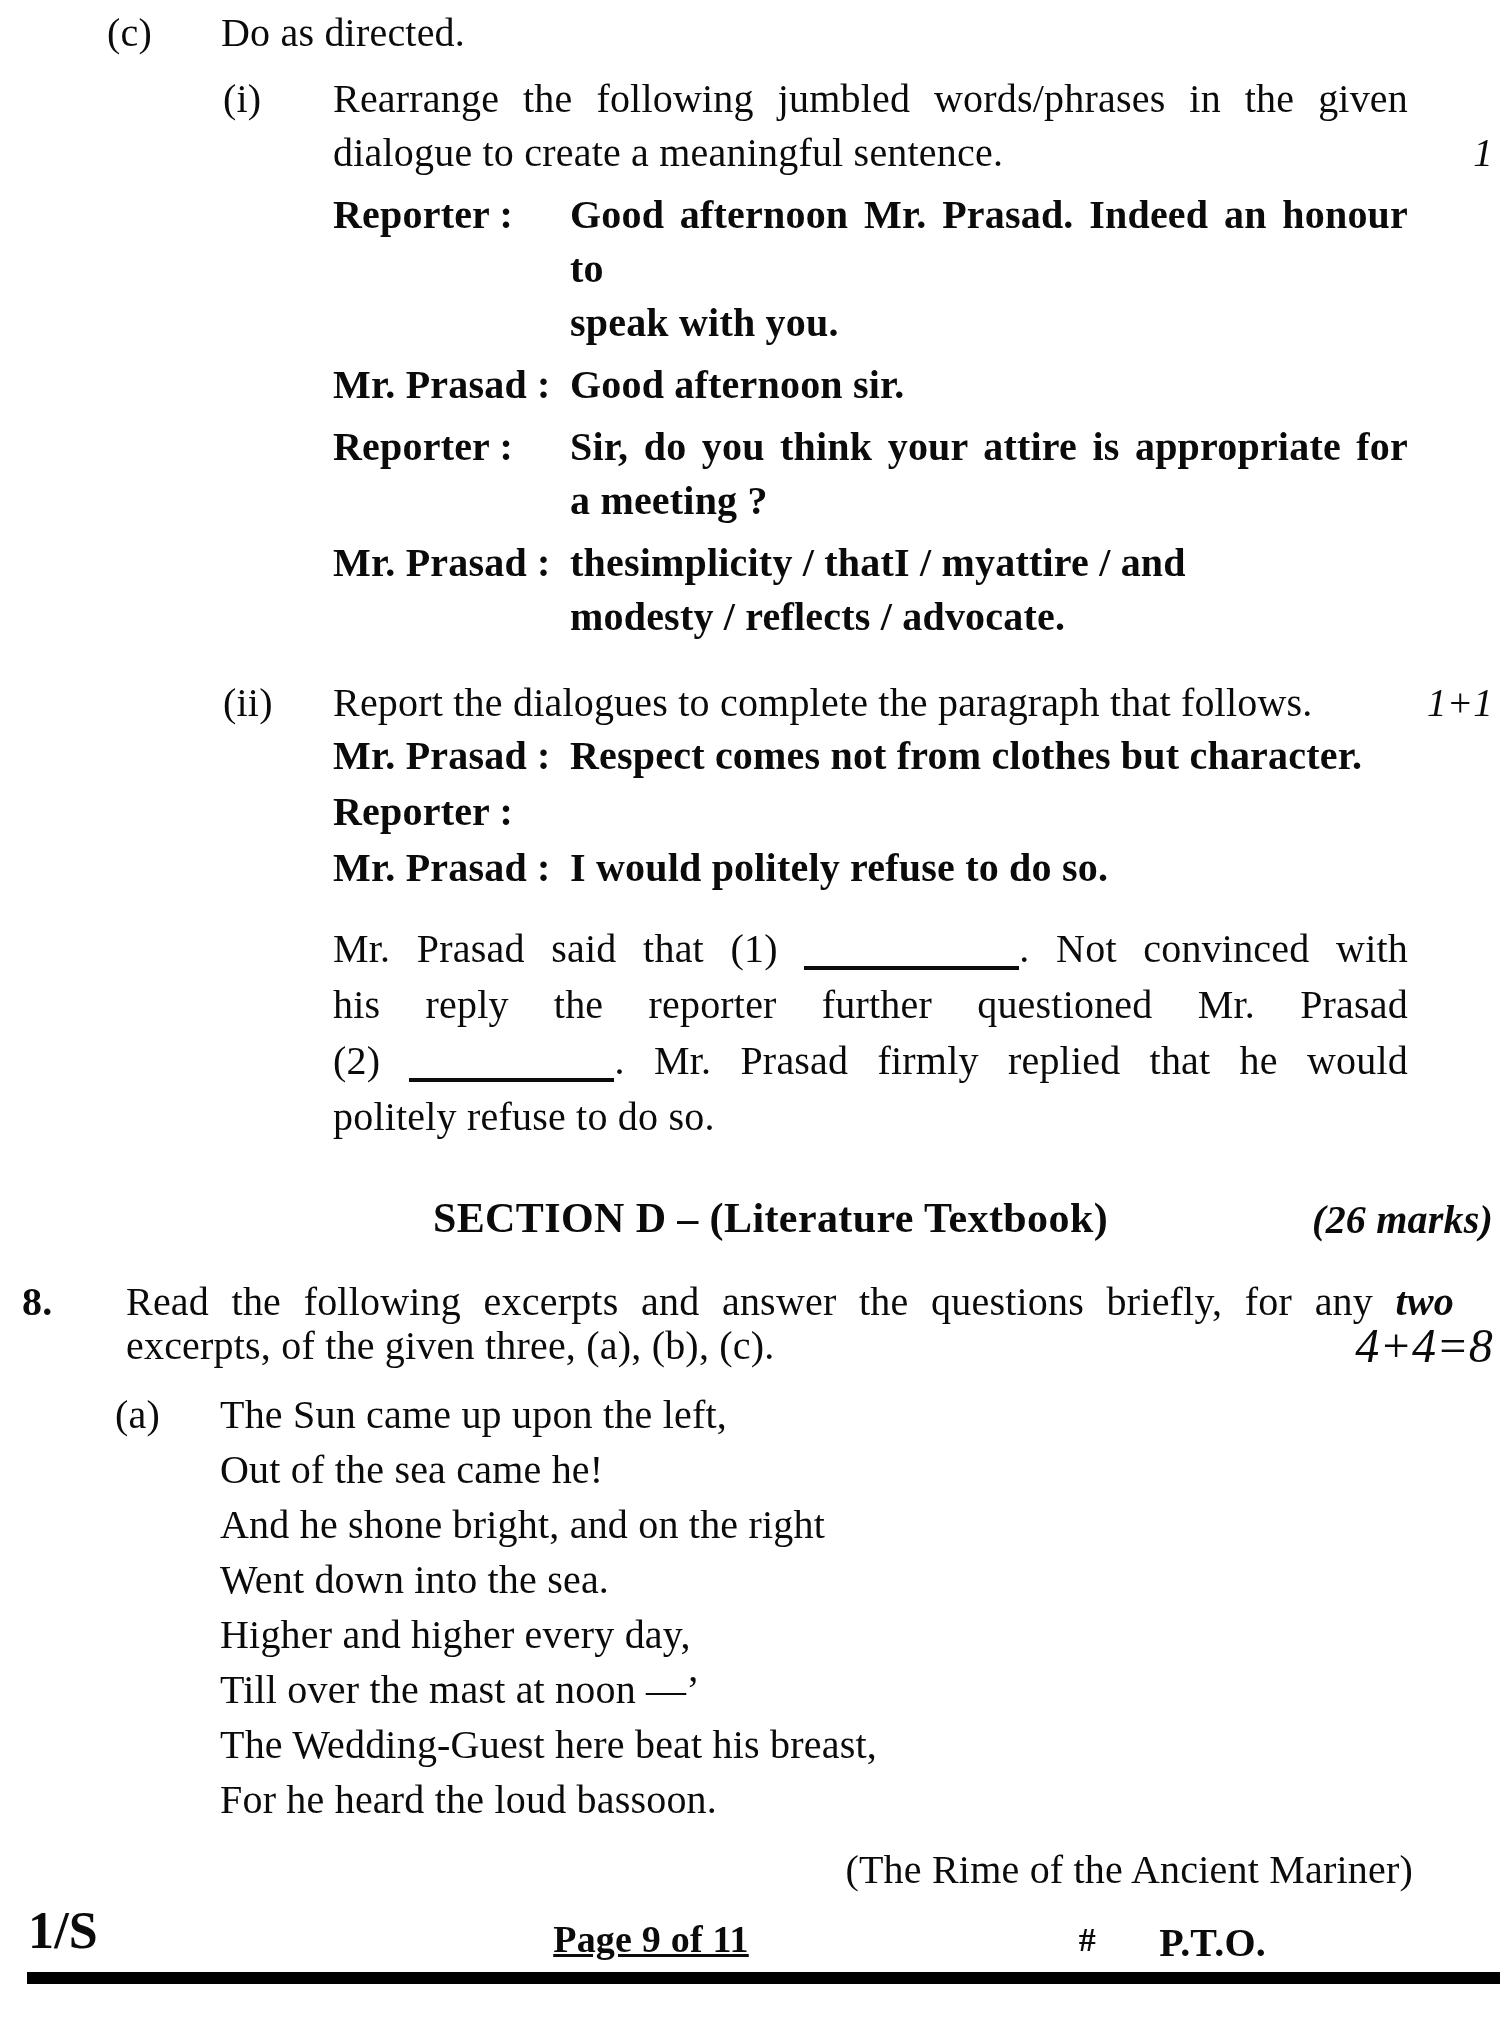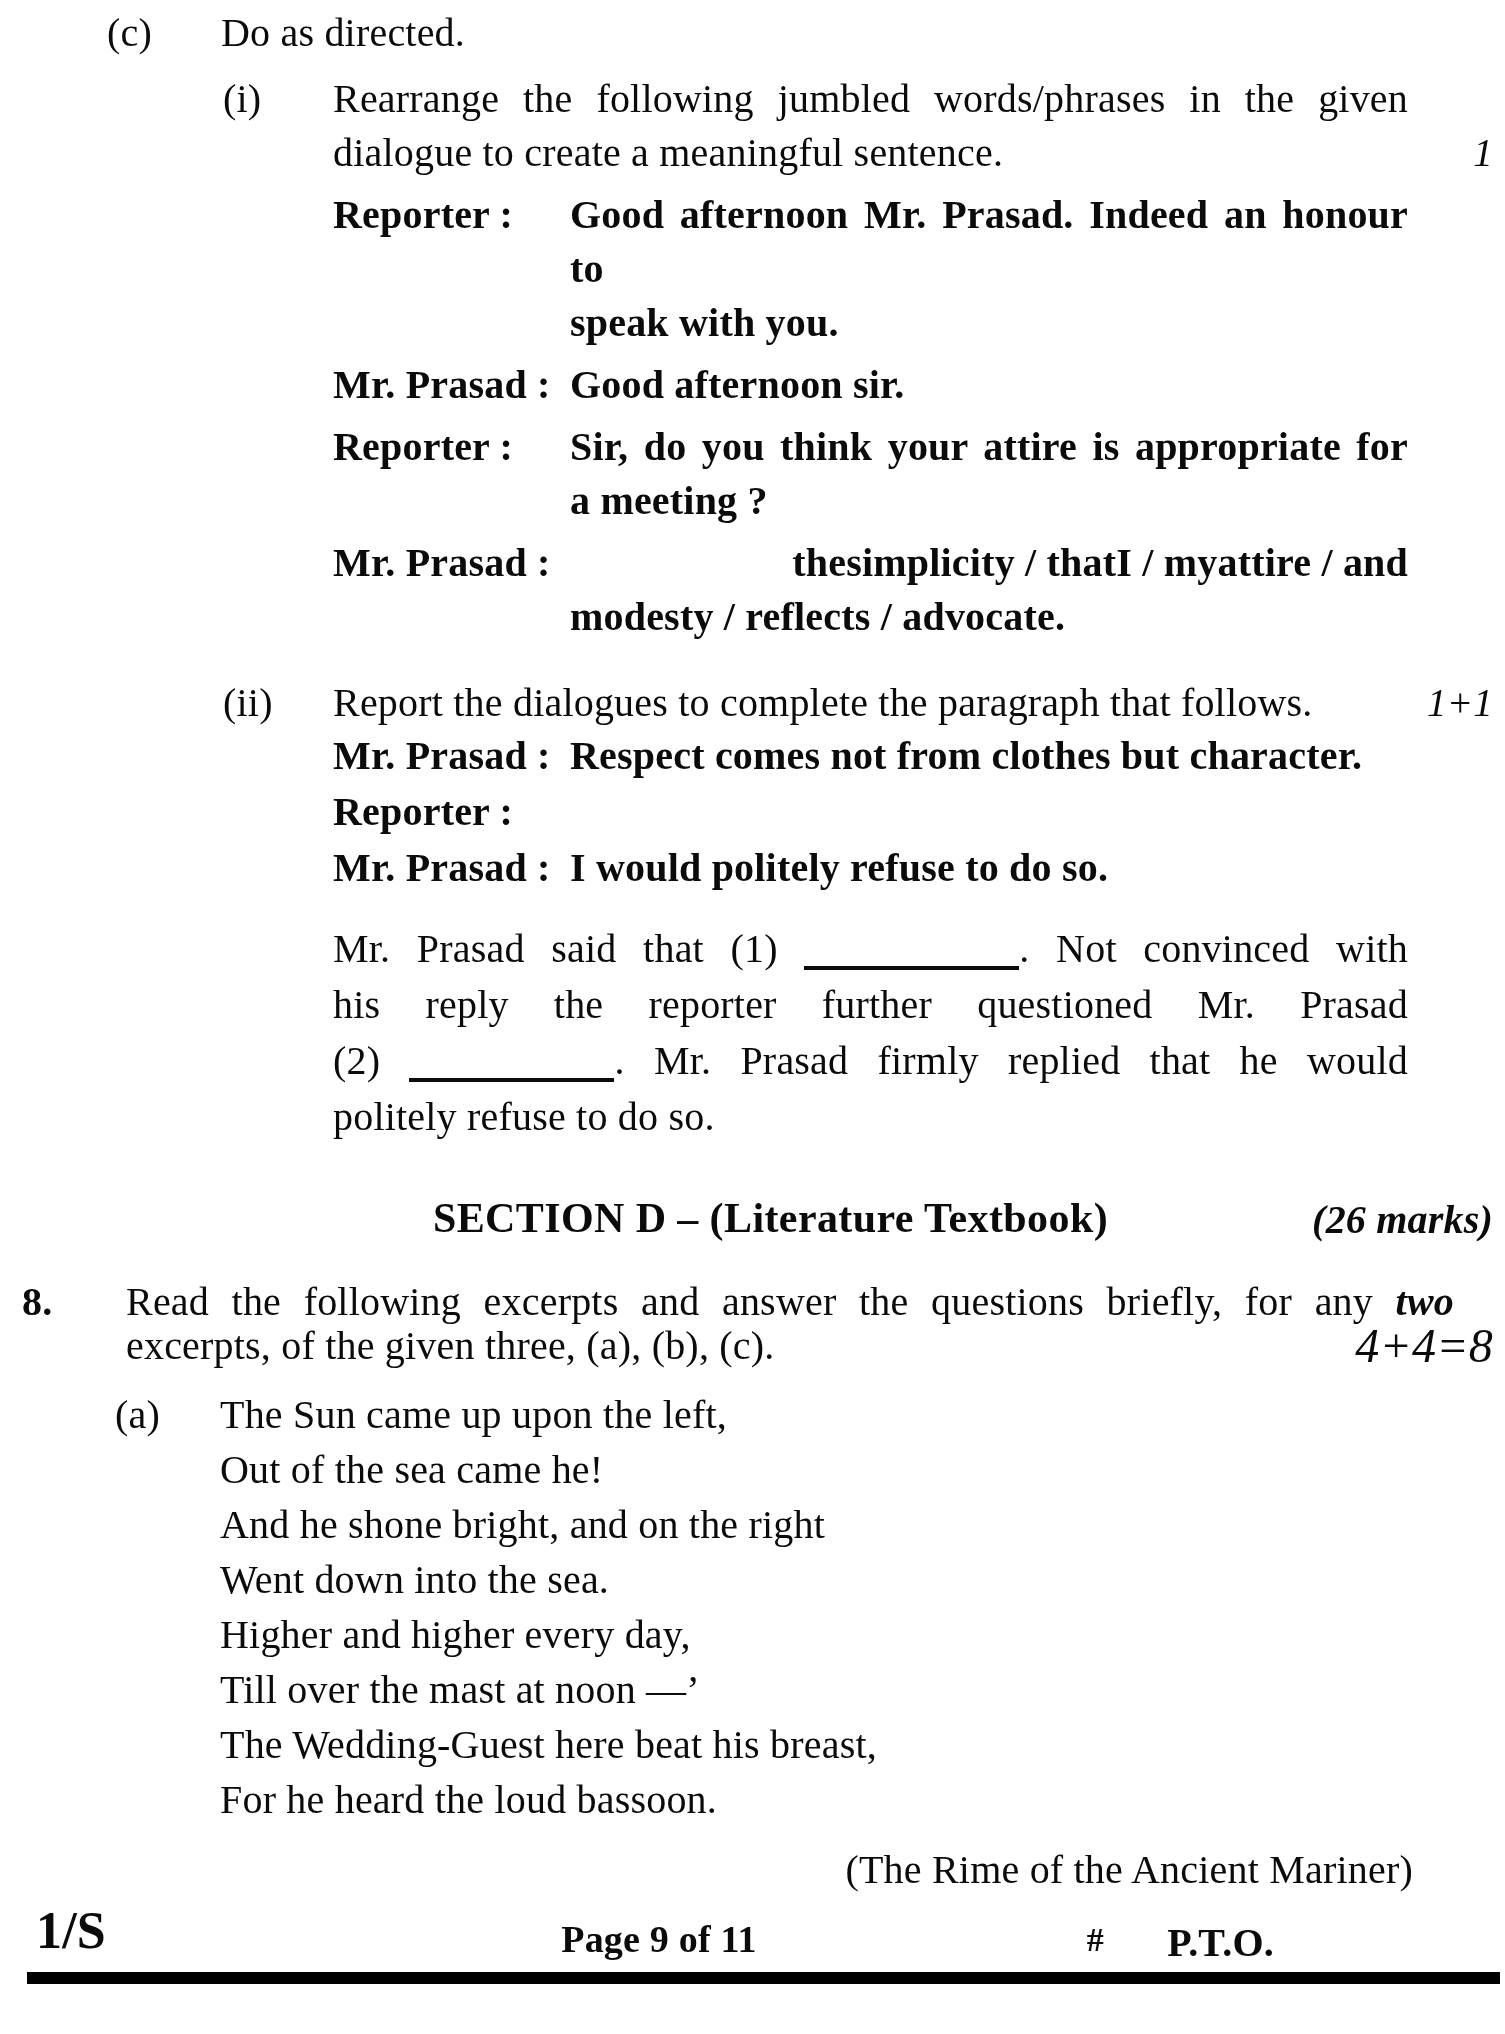--- a/index.html
+++ b/index.html
@@ -34,21 +34,21 @@
 
   
   .dialogue { margin-left:333px; width:1075px; }
   .dialogue-i { margin-top:8px; line-height:54px; }
   .dialogue-ii { line-height:52px; }
   .drow { display:flex;font-weight:bold; }
   .dialogue-i .drow { margin-bottom:8px; }
   .dialogue-ii .drow { margin-bottom:4px; }
   .spk { flex:0 0 237px; }
   .speech { flex:1; min-width:0; }
-  .seg { display:flex; justify-content:flex-end; }
+  .seg { display:flex; justify-content:flex-start; }
 
   
   .para { margin:27px 0 0 333px; width:1075px; line-height:56px; }
   .blank {
     display:inline-block; width:215px; height:30px;
     border-bottom:4px solid #0b0b0b; vertical-align:-8px;
   }
   .blank2 { width:205px; }
 
   
@@ -66,22 +66,22 @@
   .q8-mark { position:absolute; right:0; top:44px; font-style:italic; font-size:48px; }
 
   
   .excerpt { position:relative; margin:19px 0 0 115px; line-height:55px; }
   .ex-label { position:absolute; left:0; top:0; }
   .ex-lines { margin-left:105px; }
 
   .attr { width:1413px; margin-top:16px; text-align:right; line-height:54px; }
 
   
-  .footer { position:absolute; left:16px; top:1903px; width:1266px; height:62px;
-            font-weight:bold; }
+  .footer { position:absolute; left:8px; top:1903px; width:1266px; height:62px;
+            font-weight:bold;text-decoration:underline; }
   .f-left { position:absolute; left:20px; top:-8px; font-size:52px; }
   .f-center { text-align:center; padding-left:20px; font-size:38px; line-height:60px; }
   .f-hash { position:absolute; right:178px; top:12px; font-size:34px; }
   .f-pto { position:absolute; right:8px; top:10px; font-size:40px; }
 
   .bottom-bar { position:absolute; left:27px; top:1966px; width:1473px; height:12px;
                 background:#000000; }
 </style>
 </head>
 <body>

